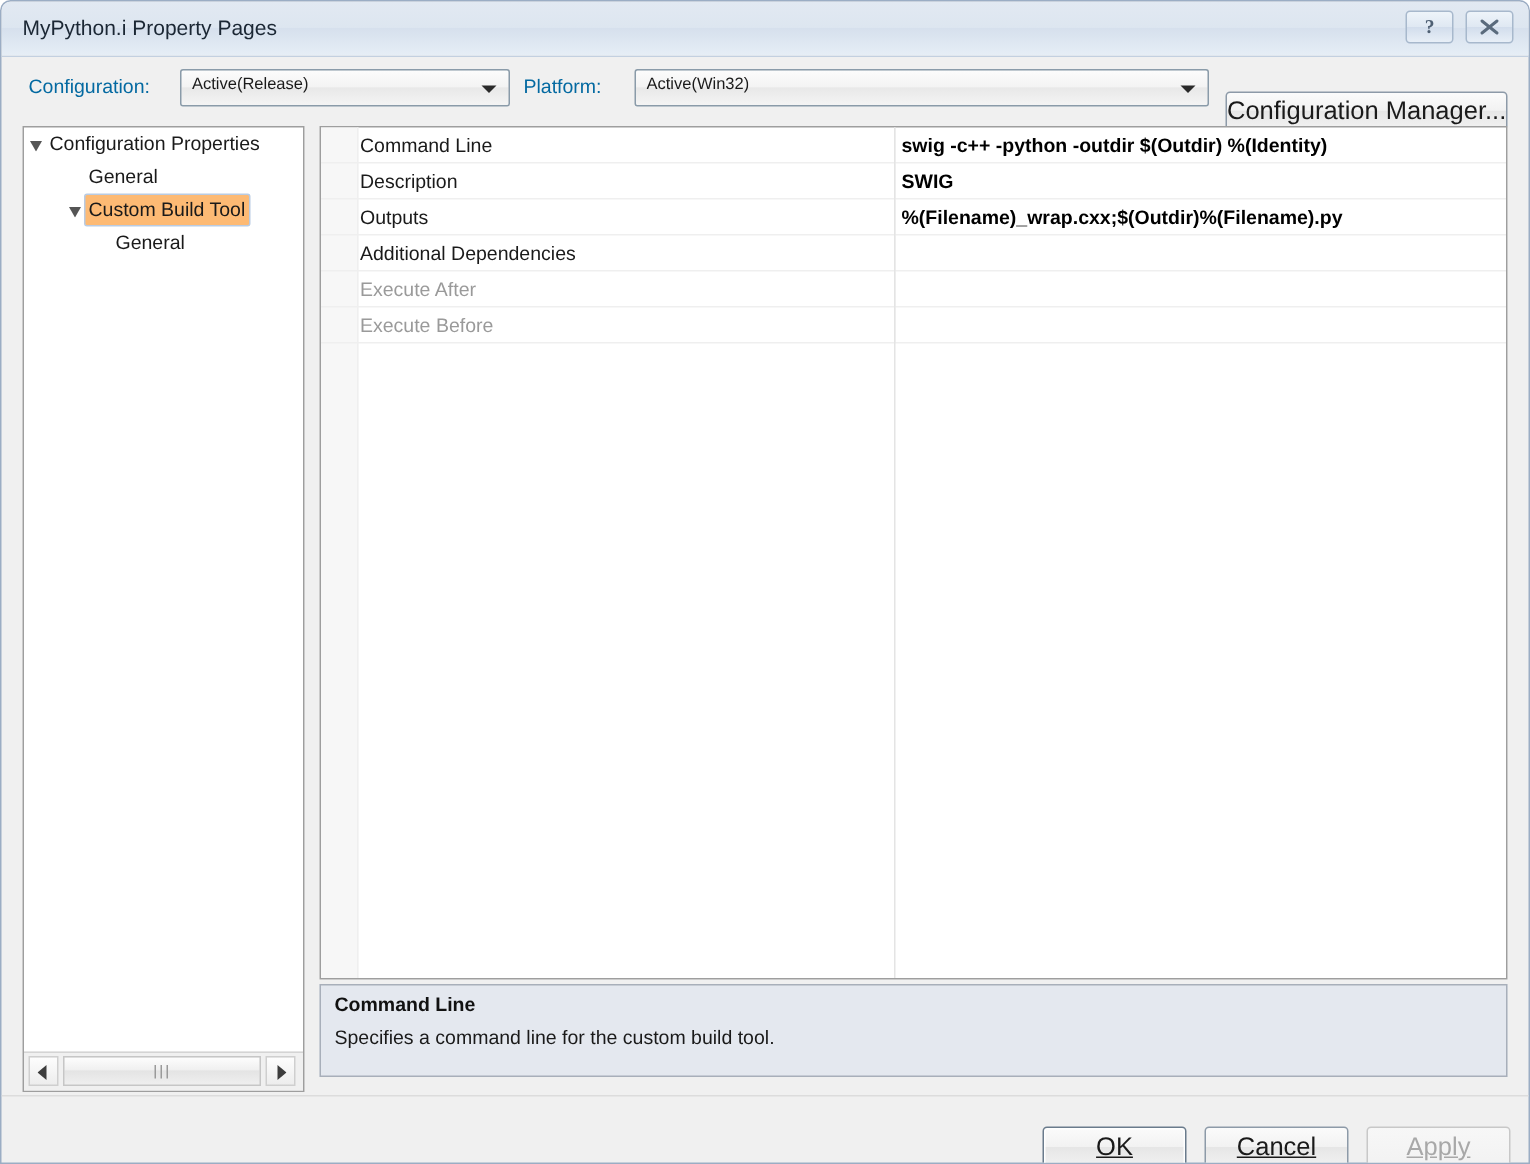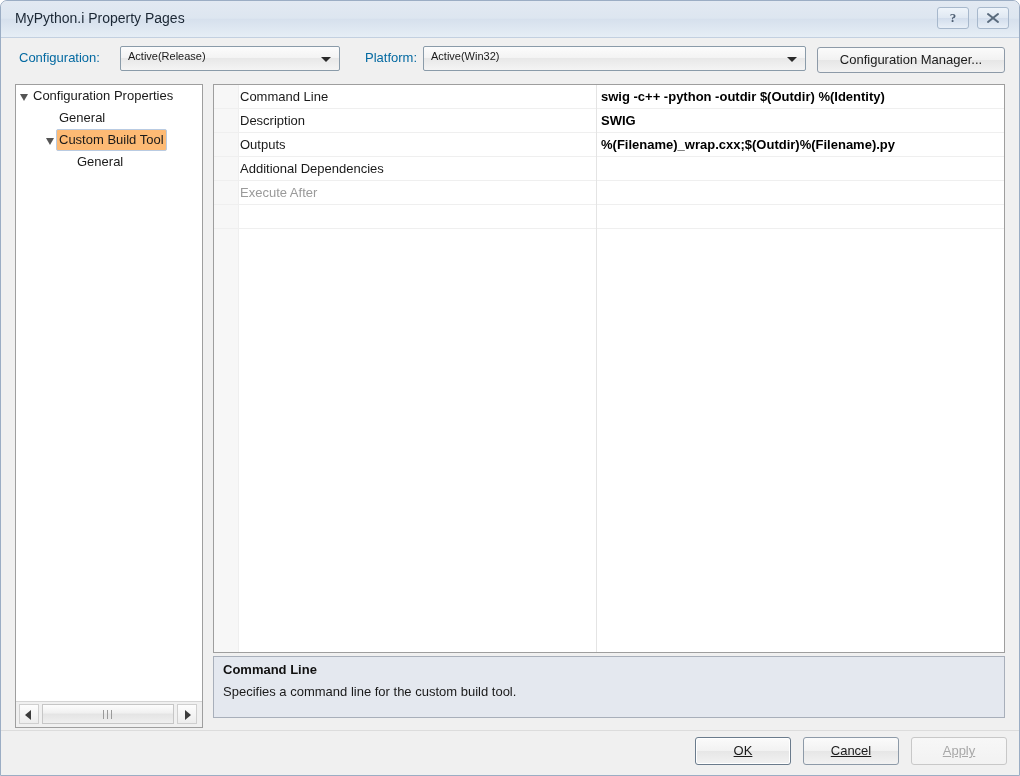--- a/index.html
+++ b/index.html
@@ -83,21 +83,21 @@
     height: 42px;
   }
   .field-label {
     position: absolute;
     top: 11px;
     font-size: 13px;
     color: #0369a1;
     white-space: nowrap;
   }
   #configuration-label { left: 18px; }
-  #platform-label { left: 364px; }
+  #platform-label { left: 348px; }
 
   .combo {
     position: absolute;
     top: 7px;
     height: 25px;
     box-sizing: border-box;
     border: 1px solid #8a9ba9;
     border-radius: 2px;
     background: linear-gradient(to bottom, #fcfcfc 0%, #f3f3f3 48%, #e8e8e8 50%, #f4f4f4 100%);
     cursor: default;
@@ -122,25 +122,26 @@
   }
   #configuration-combo { left: 119px; width: 220px; }
   #platform-combo { left: 422px; width: 383px; }
 
   .push-button {
     box-sizing: border-box;
     border: 1px solid #8d9aa8;
     border-radius: 3px;
     background: linear-gradient(to bottom, #fbfbfb 0%, #f2f2f2 48%, #e6e6e6 50%, #f2f2f2 100%);
     font-family: "Liberation Sans", sans-serif;
-    font-size: 13px;
+    font-size: 17px;
     color: #1a1a1a;
     text-align: center;
     cursor: default;
     white-space: nowrap;
+    margin-top: 14px;
   }
   #configuration-manager-button {
     position: absolute;
     left: 816px;
     top: 46px;
     width: 188px;
     height: 26px;
     line-height: 24px;
   }
 
@@ -466,20 +467,21 @@
         </div>
         <div class="grid-row">
           <div class="grid-cell-name">Additional Dependencies</div>
           <div class="grid-cell-value"></div>
         </div>
         <div class="grid-row">
           <div class="grid-cell-name dim">Execute After</div>
           <div class="grid-cell-value"></div>
         </div>
         <div class="grid-row">
+          <div class="grid-cell-name dim">Execute Before</div>
           <div class="grid-cell-value"></div>
         </div>
       </div>
     <div id="grid-divider"></div>
   </div>
 
   <div id="description-panel">
     <div id="description-title">Command Line</div>
     <div id="description-text">Specifies a command line for the custom build tool.</div>
   </div>

